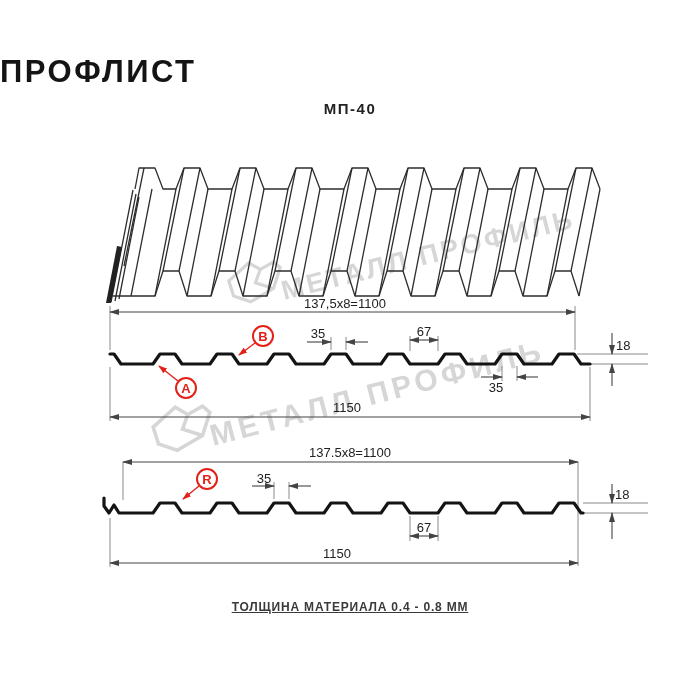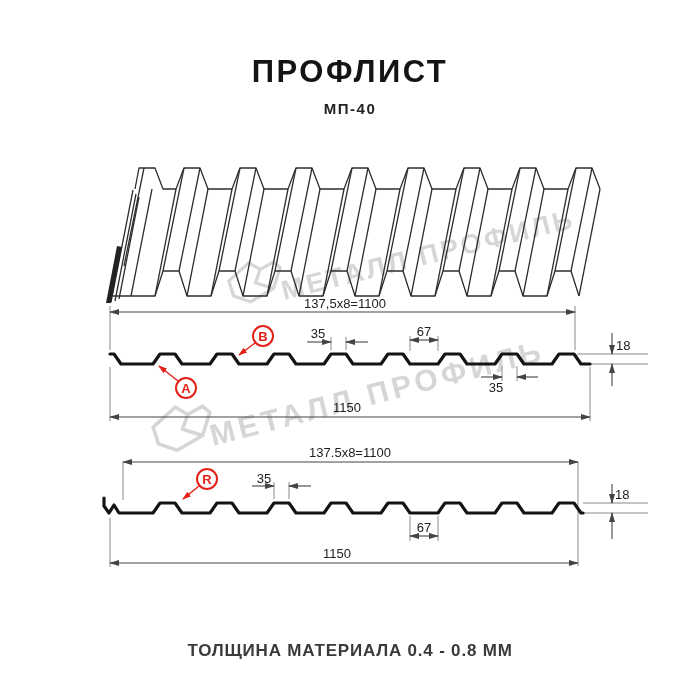--- a/index.html
+++ b/index.html
@@ -1,30 +1,30 @@
 <!DOCTYPE html>
 <html><head>
 <meta charset="utf-8">
 <style>
   html,body{margin:0;padding:0;background:#ffffff;}
   .page{
     position:relative;width:700px;height:700px;background:#ffffff;overflow:hidden;
     font-family:"Liberation Sans", sans-serif;
   }
   .title{
-    position:absolute;left:0;top:54px;width:700px;text-align:center;
+    position:absolute;left:0;top:54px;width:700px;text-align:left;
     font-size:31px;font-weight:800;letter-spacing:2.5px;color:#141414;
   }
   .subtitle{
     position:absolute;left:0;top:100px;width:700px;text-align:center;
     font-size:15px;font-weight:600;letter-spacing:1.5px;color:#222;
   }
   .footer{
-    position:absolute;left:0;top:641px;width:700px;text-align:center;
-    font-size:17px;font-weight:600;letter-spacing:0.8px;color:#3a3a3a;
+    position:absolute;left:0;top:600px;width:700px;text-align:center;
+    font-size:12px;font-weight:600;letter-spacing:0.8px;color:#3a3a3a;text-decoration:underline;
   }
   svg{position:absolute;left:0;top:0;}
   .dimtxt{font-family:"Liberation Sans", sans-serif;font-size:13px;fill:#222;}
   .redtxt{font-family:"Liberation Sans", sans-serif;font-size:13px;font-weight:bold;fill:#e32119;}
   .wmtxt{font-family:"Liberation Sans", sans-serif;font-weight:bold;fill:#d6d6d6;}
 </style>
 </head>
 <body>
 
 <div class="page">

